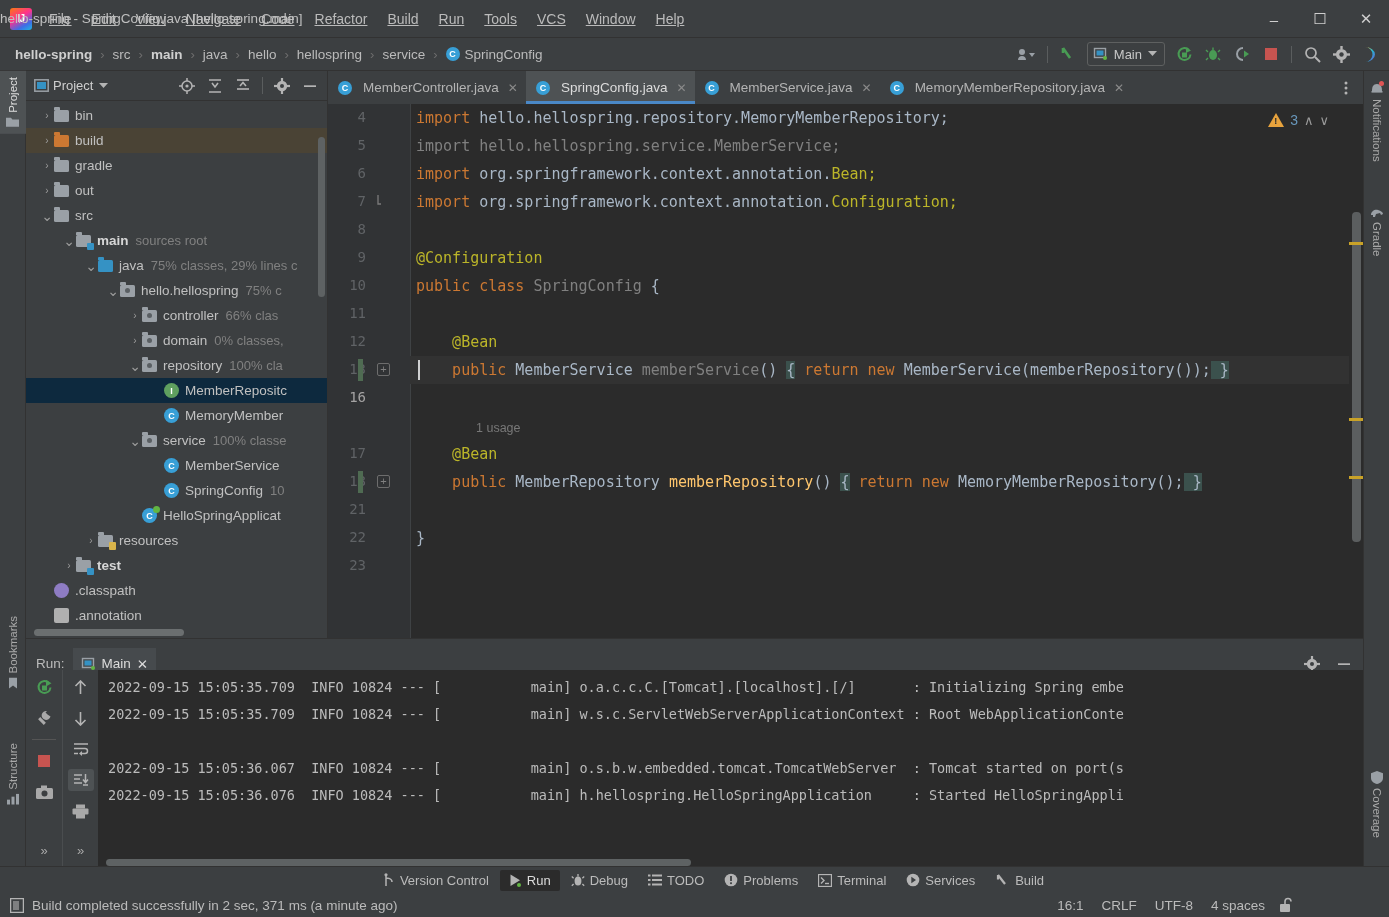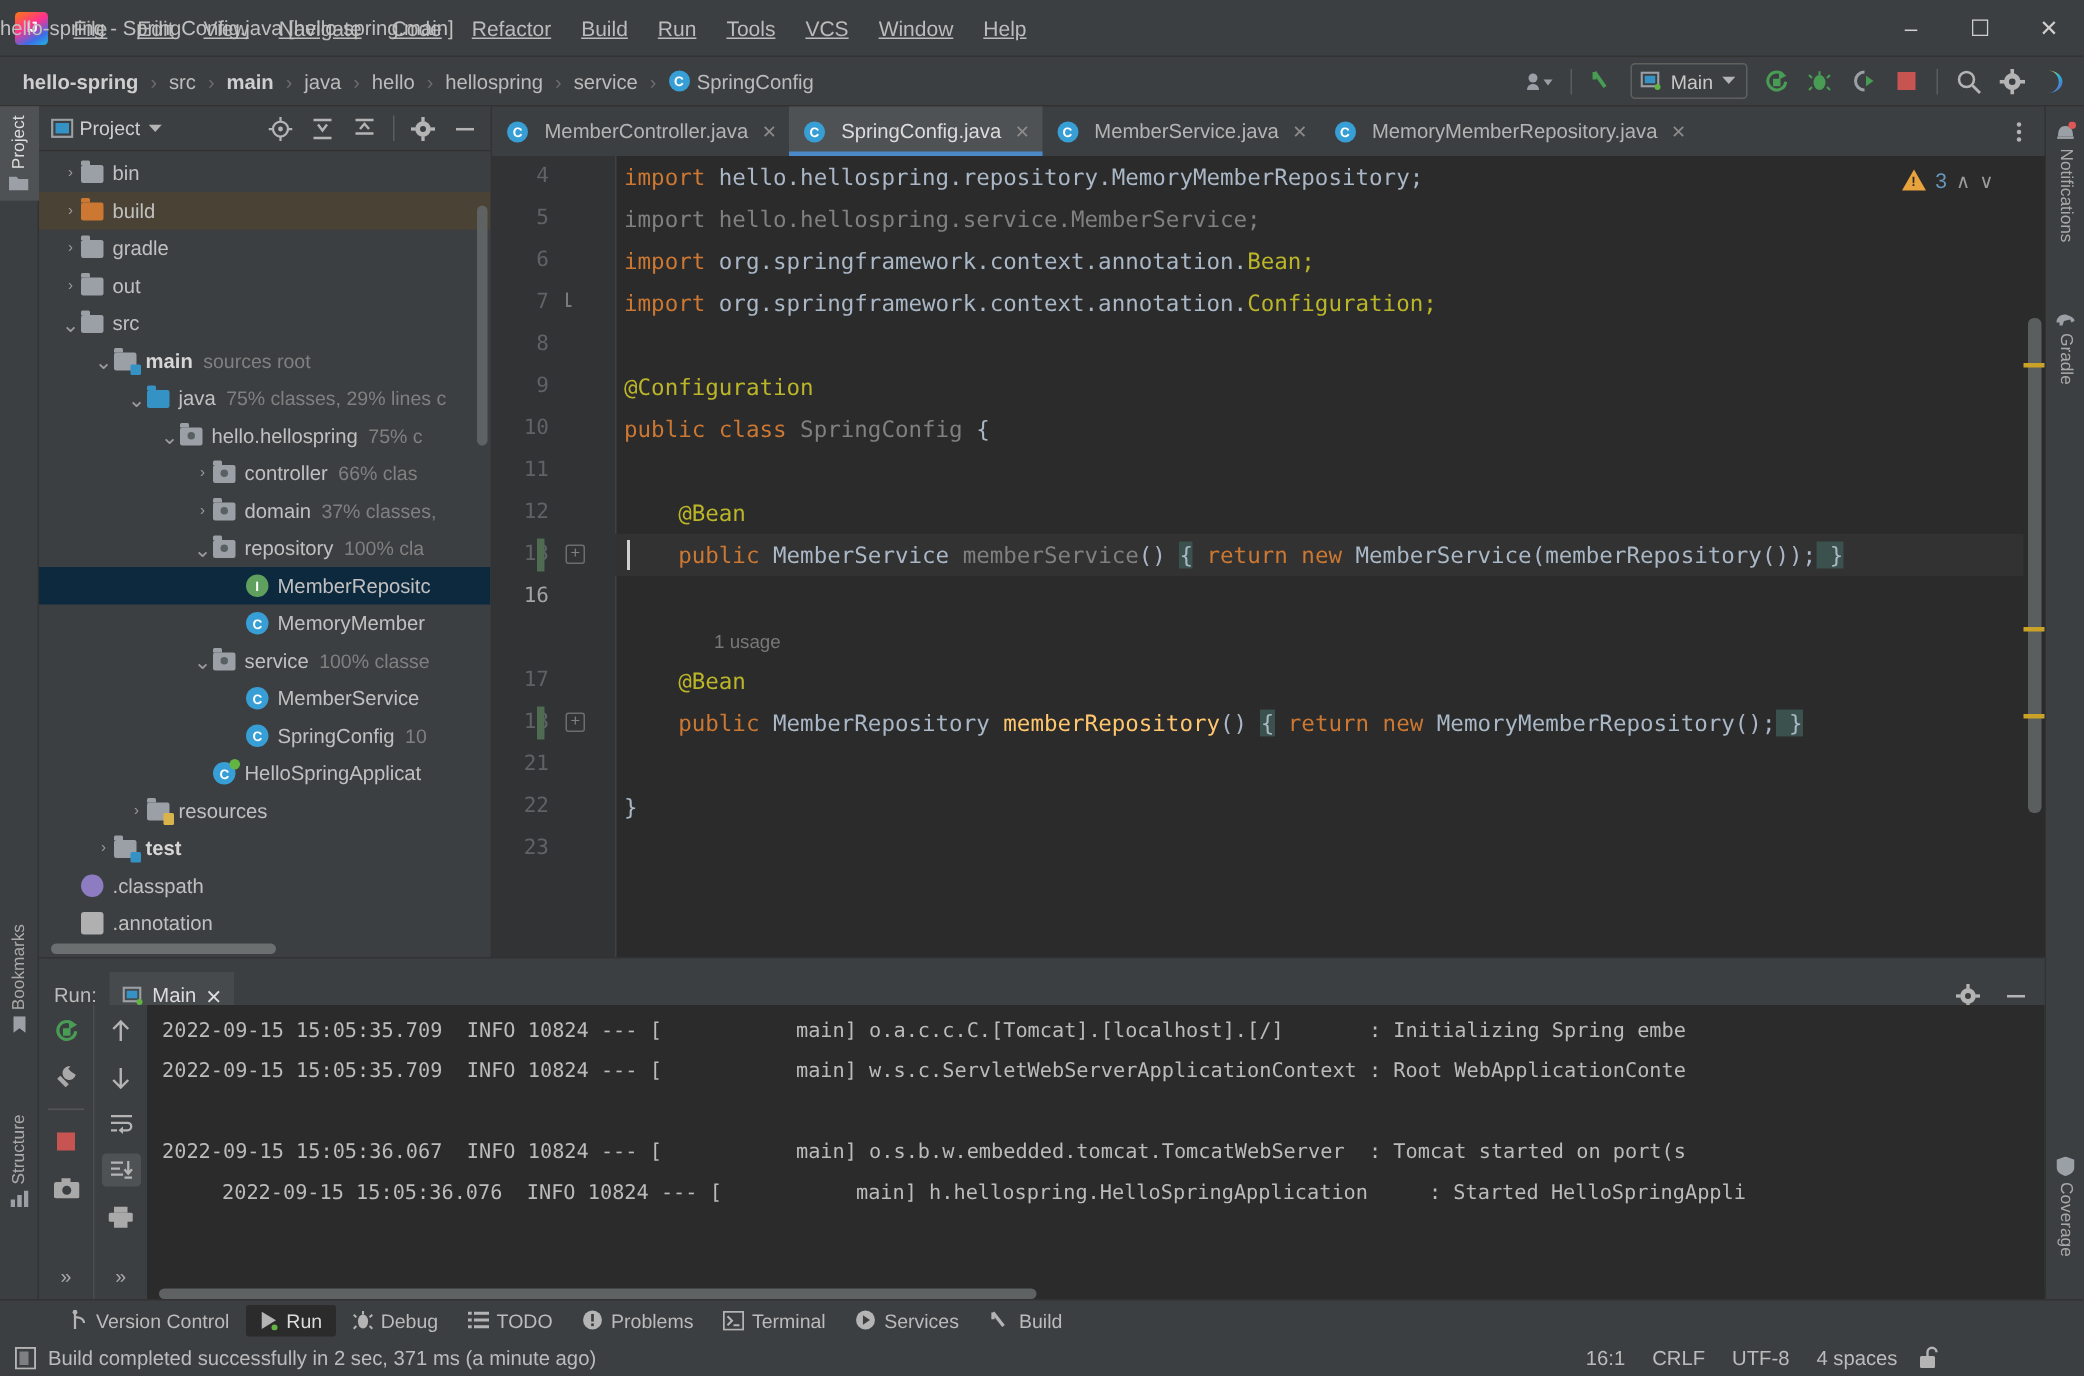--- a/index.html
+++ b/index.html
@@ -275,20 +275,21 @@
   .console-hscroll i {
     position:absolute; left:8px; top:1px; height:7px; width:585px;
     background:#5e6263; border-radius:4px; display:block;
   }
 
   
   .bottom-bar {
     position:absolute; left:0; top:866px; width:1389px; height:27px;
     background:#3c3f41; display:flex; align-items:center; padding-left:38px; gap:2px;
     border-top:1px solid #323232;
+    justify-content:center;
   }
   .bw {
     display:flex; align-items:center; gap:5px; padding:3px 9px; font-size:13px;
     color:#bbbbbb; border-radius:2px;
   }
   .bw.active { background:#2b2b2b; color:#dcdcdc; }
 
   
   .status-bar {
     position:absolute; left:0; top:893px; width:1304px; height:24px;
@@ -586,21 +587,21 @@
         <div class="tree-row" style="padding-left: 102px;">
           <span class="arrow">›</span>
           <div class="folder pkg"></div>
           <span class="tname">controller</span>
           <span class="tmeta">66% clas</span>
         </div>
         <div class="tree-row" style="padding-left: 102px;">
           <span class="arrow">›</span>
           <div class="folder pkg"></div>
           <span class="tname">domain</span>
-          <span class="tmeta">37% classes,</span>
+          <span class="tmeta">0% classes,</span>
         </div>
         <div class="tree-row" style="padding-left: 102px;">
           <span class="arrow" style="font-size:14px;line-height:6px;">⌄</span>
           <div class="folder pkg"></div>
           <span class="tname">repository</span>
           <span class="tmeta">100% cla</span>
         </div>
         <div class="tree-row sel-file" style="padding-left: 124px;">
           <span class="arrow"></span>
           <span class="cls-ic iface">I</span>
@@ -839,21 +840,21 @@
         </div>
         <div class="rt-ic" style="margin-top:auto;margin-bottom:5px;">
           <span style="color:#a9a9a9;font-size:13px;">»</span>
         </div>
       </div>
 
       <div class="console">
         <div class="log-line" style="top: 4px;">2022-09-15 15:05:35.709  INFO 10824 --- [           main] o.a.c.c.C.[Tomcat].[localhost].[/]       : Initializing Spring embe</div>
           <div class="log-line" style="top: 31px;">2022-09-15 15:05:35.709  INFO 10824 --- [           main] w.s.c.ServletWebServerApplicationContext : Root WebApplicationConte</div>
           <div class="log-line" style="top: 85px;">2022-09-15 15:05:36.067  INFO 10824 --- [           main] o.s.b.w.embedded.tomcat.TomcatWebServer  : Tomcat started on port(s</div>
-          <div class="log-line" style="top: 112px; margin-left: 40px;">2022-09-15 15:05:36.076  INFO 10824 --- [           main] h.hellospring.HelloSpringApplication     : Started HelloSpringAppli</div>
+          <div class="log-line" style="top: 112px;">2022-09-15 15:05:36.076  INFO 10824 --- [           main] h.hellospring.HelloSpringApplication     : Started HelloSpringAppli</div>
           <div class="console-hscroll">
             <i></i>
           </div>
       </div>
     </div>
   </div>
 
   <div class="bottom-bar">
     <div class="bw">
       <svg width="12" height="14" viewBox="0 0 12 14">

